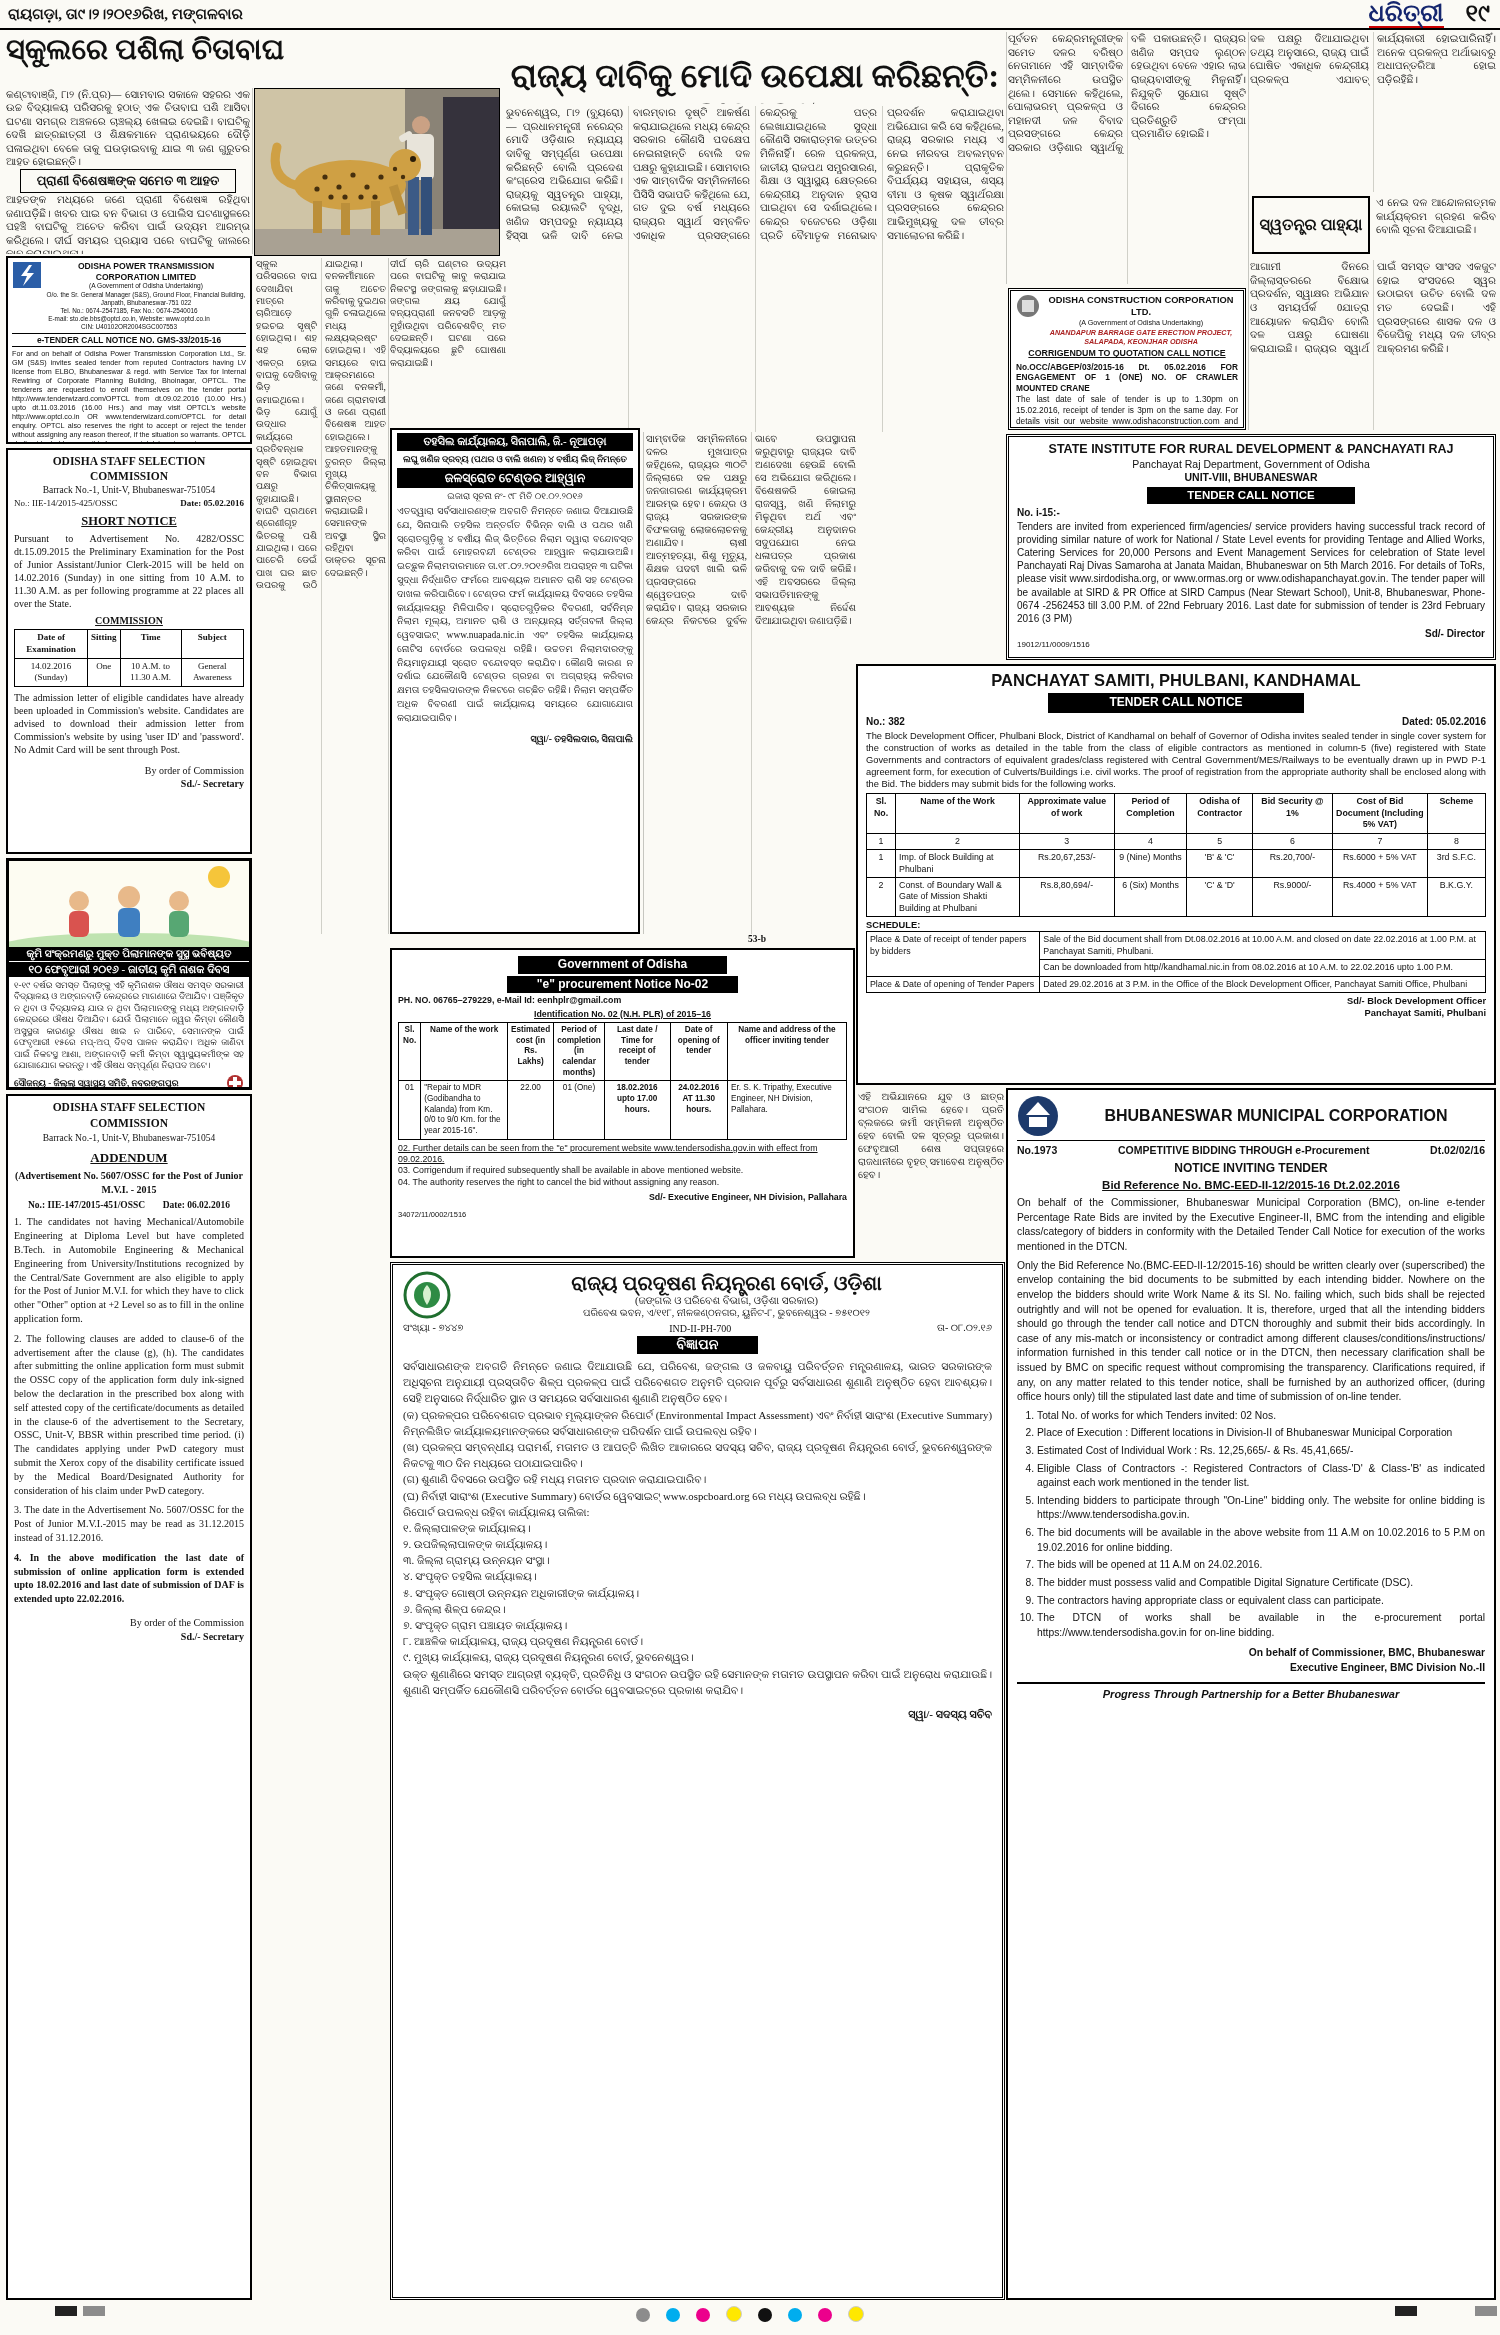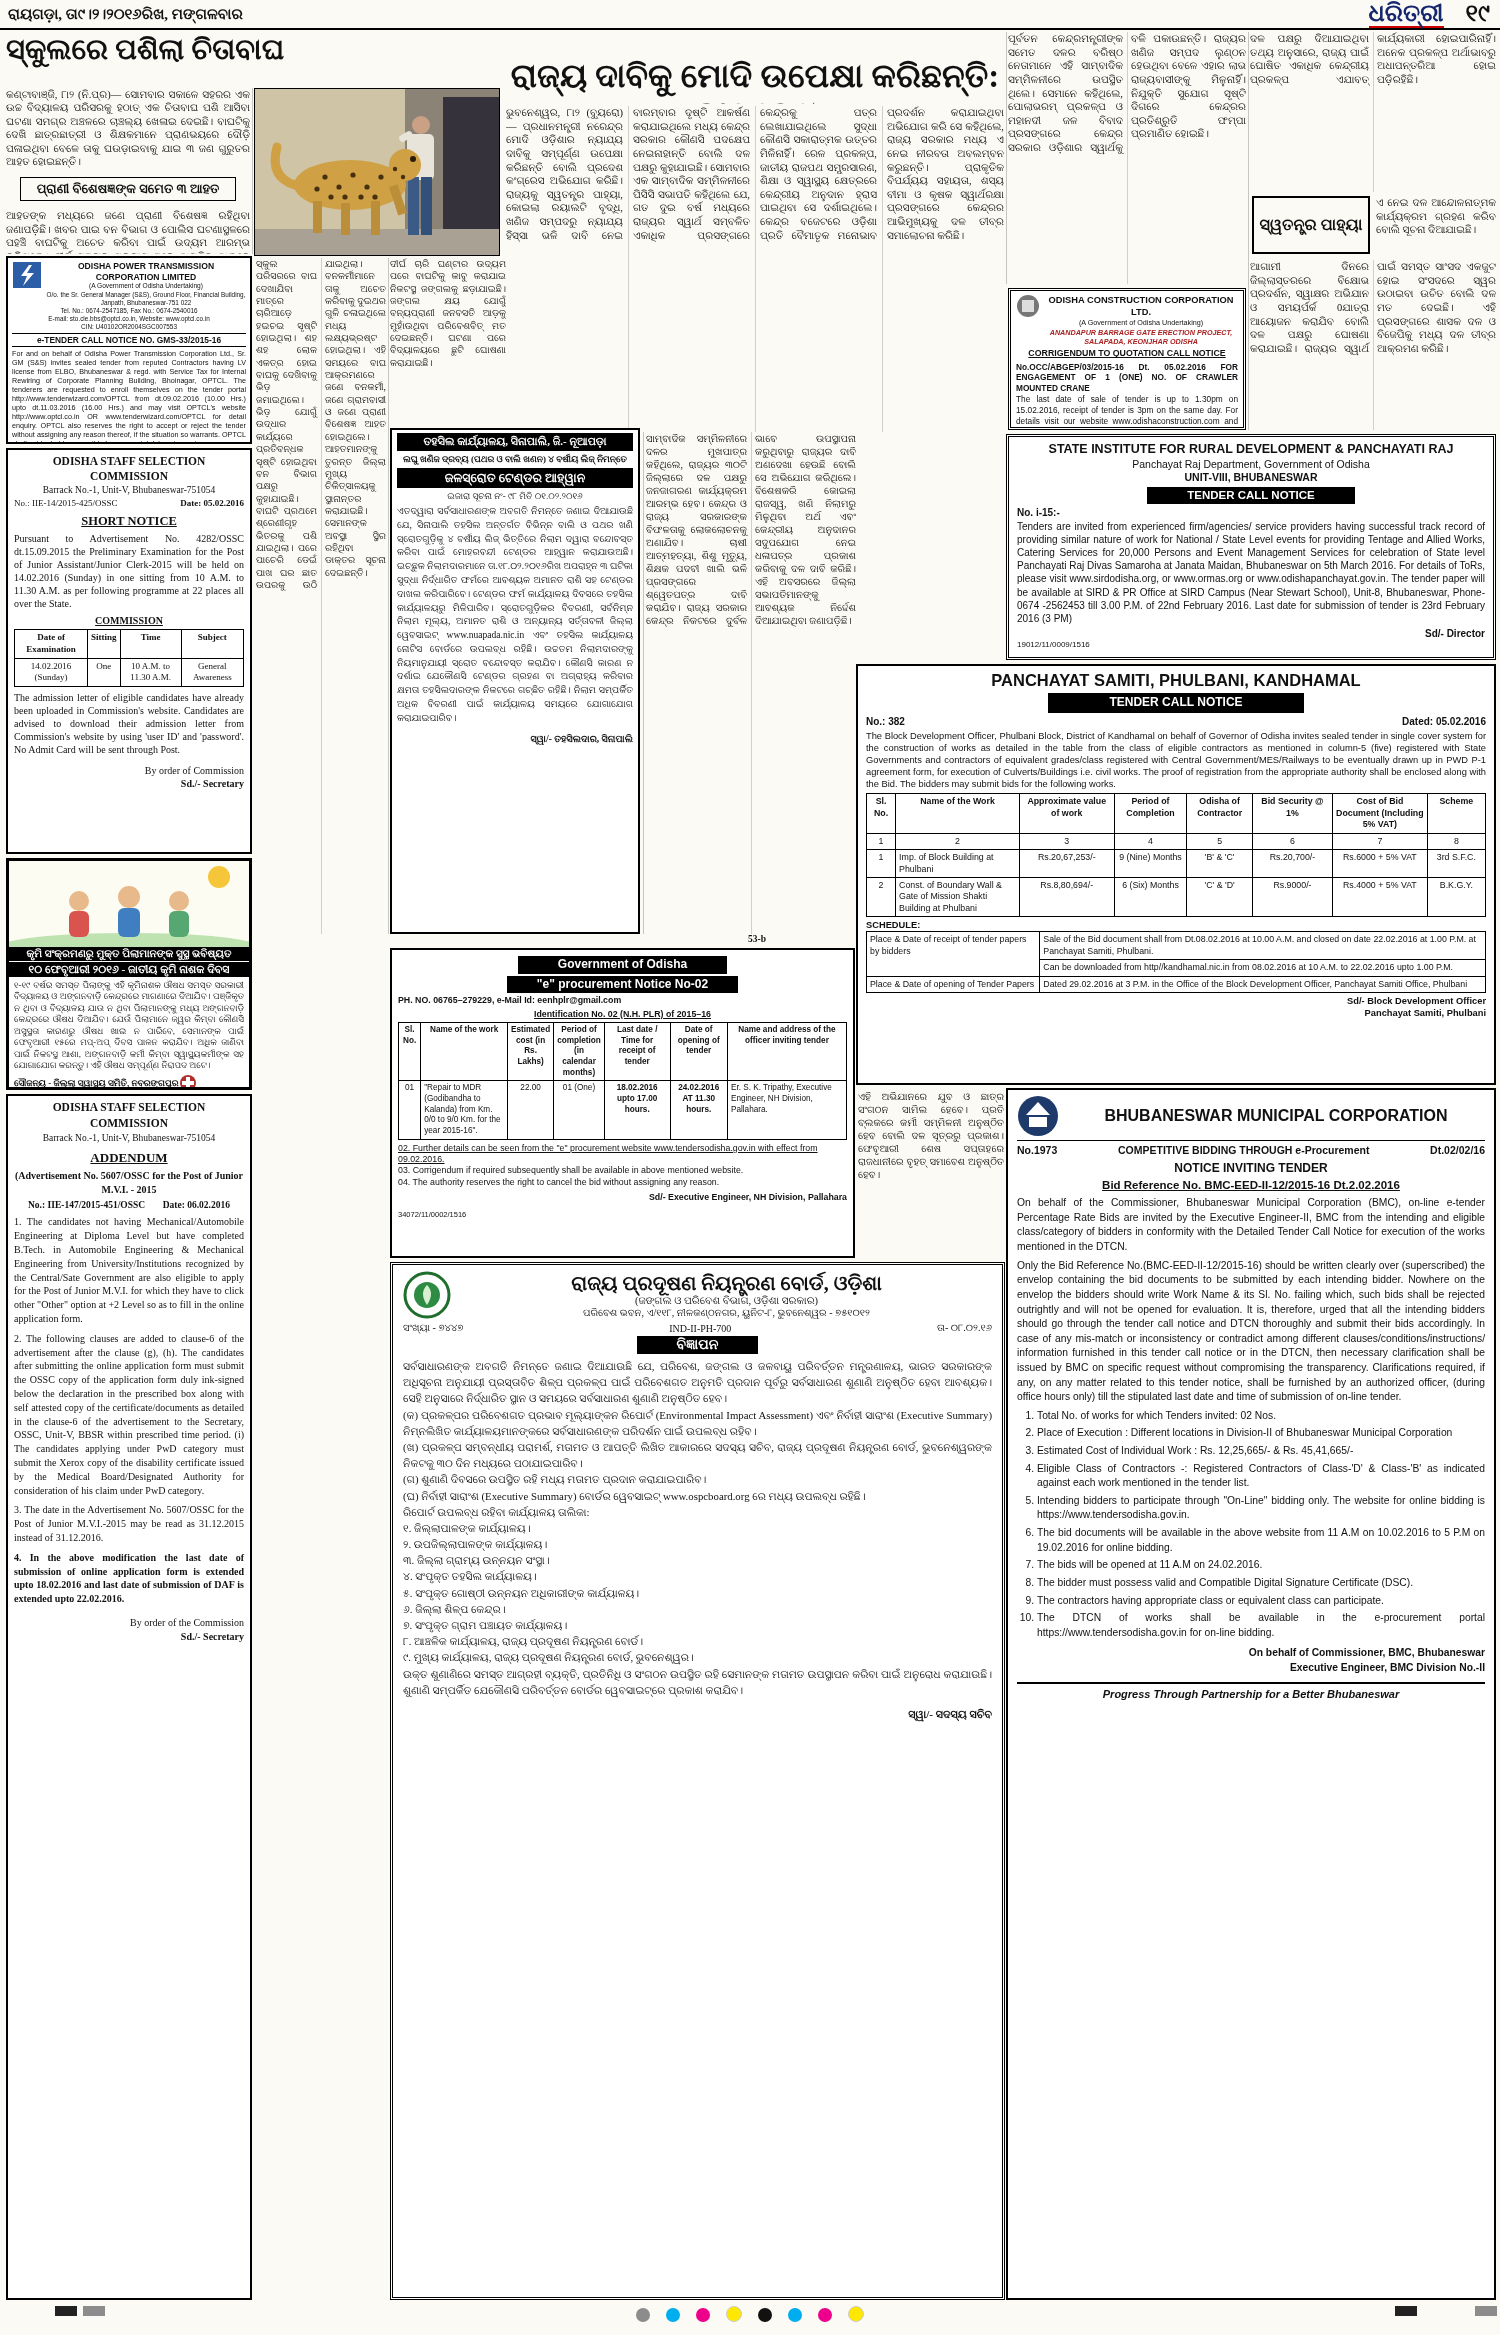--- a/index.html
+++ b/index.html
@@ -37,21 +37,21 @@
     <div style="position:absolute;right:10px;top:0;display:flex;align-items:baseline;gap:22px;">
       <span style="font-size:24px;font-weight:bold;color:#15266e;border-bottom:3px solid #c00;line-height:1.1;">ଧରିତ୍ରୀ</span>
       <span style="font-size:24px;font-weight:bold;">୧୯</span>
     </div>
   </div>
 
   <div class="blk b" style="left:6px;top:34px;width:496px;height:50px;font-size:29px;line-height:1.1;">ସ୍କୁଲରେ ପଶିଲା ଚିତାବାଘ</div>
 
   <div class="blk" style="left:6px;top:88px;width:244px;height:166px;font-size:10.5px;line-height:1.28;">
     <div class="j">କଣ୍ଟାବାଞ୍ଜି, ୮ା୨ (ନି.ପ୍ର)— ସୋମବାର ସକାଳେ ସହରର ଏକ ଉଚ୍ଚ ବିଦ୍ୟାଳୟ ପରିସରକୁ ହଠାତ୍ ଏକ ଚିତାବାଘ ପଶି ଆସିବା ଘଟଣା ସମଗ୍ର ଅଞ୍ଚଳରେ ଚାଞ୍ଚଲ୍ୟ ଖେଳାଇ ଦେଇଛି। ବାଘଟିକୁ ଦେଖି ଛାତ୍ରଛାତ୍ରୀ ଓ ଶିକ୍ଷକମାନେ ପ୍ରାଣଭୟରେ ଦୌଡ଼ି ପଳାଇଥିବା ବେଳେ ତାକୁ ଘଉଡ଼ାଇବାକୁ ଯାଇ ୩ ଜଣ ଗୁରୁତର ଆହତ ହୋଇଛନ୍ତି।</div>
-    <div class="b c" style="border:1.5px solid #000;margin:8px 14px;padding:3px 12px;font-size:13px;">ପ୍ରାଣୀ ବିଶେଷଜ୍ଞଙ୍କ ସମେତ ୩ ଆହତ</div>
+    <div class="b c" style="border:1.5px solid #000;margin:0 14px;padding:3px 12px;font-size:13px;">ପ୍ରାଣୀ ବିଶେଷଜ୍ଞଙ୍କ ସମେତ ୩ ଆହତ</div>
     <div class="j">ଆହତଙ୍କ ମଧ୍ୟରେ ଜଣେ ପ୍ରାଣୀ ବିଶେଷଜ୍ଞ ରହିଥିବା ଜଣାପଡ଼ିଛି। ଖବର ପାଇ ବନ ବିଭାଗ ଓ ପୋଲିସ ଘଟଣାସ୍ଥଳରେ ପହଞ୍ଚି ବାଘଟିକୁ ଅଚେତ କରିବା ପାଇଁ ଉଦ୍ୟମ ଆରମ୍ଭ କରିଥିଲେ। ଦୀର୍ଘ ସମୟର ପ୍ରୟାସ ପରେ ବାଘଟିକୁ ଜାଲରେ କାବୁ କରାଯାଇଥିଲା।</div>
   </div>
 
   <div class="blk" style="left:254px;top:88px;width:246px;height:168px;border:1px solid #000;">
     <svg width="246" height="168" viewBox="0 0 246 168">
       <rect x="0" y="0" width="246" height="168" fill="#cfc4a6"></rect>
       <rect x="150" y="0" width="96" height="168" fill="#8a8376"></rect>
       <rect x="188" y="8" width="58" height="160" fill="#35323c"></rect>
       <rect x="0" y="140" width="246" height="28" fill="#a9a193"></rect>
       <g>
@@ -164,21 +164,21 @@
           <rect x="60" y="50" width="20" height="26" rx="6" fill="#d9534f"></rect>
         <circle cx="120" cy="36" r="11" fill="#e8b98a"></circle>
           <rect x="109" y="47" width="22" height="29" rx="6" fill="#3f7fc1"></rect>
         <circle cx="170" cy="40" r="10" fill="#e8b98a"></circle>
           <rect x="160" y="50" width="20" height="26" rx="6" fill="#57a773"></rect>
       </g>
     </svg>
     <div class="bar" style="font-size:10.5px;">କୃମି ସଂକ୍ରମଣରୁ ମୁକ୍ତ ପିଲାମାନଙ୍କ ସୁସ୍ଥ ଭବିଷ୍ୟତ</div>
     <div class="bar" style="font-size:11px;margin-top:1px;">୧୦ ଫେବୃଆରୀ ୨୦୧୬ - ଜାତୀୟ କୃମି ନାଶକ ଦିବସ</div>
     <div class="j" style="font-size:8.8px;line-height:1.3;padding:3px 5px;">୧-୧୯ ବର୍ଷର ସମସ୍ତ ପିଲାଙ୍କୁ ଏହି କୃମିନାଶକ ଔଷଧ ସମସ୍ତ ସରକାରୀ ବିଦ୍ୟାଳୟ ଓ ଅଙ୍ଗନବାଡ଼ି କେନ୍ଦ୍ରରେ ମାଗଣାରେ ଦିଆଯିବ। ପଞ୍ଜିକୃତ ନ ଥିବା ଓ ବିଦ୍ୟାଳୟ ଯାଉ ନ ଥିବା ପିଲାମାନଙ୍କୁ ମଧ୍ୟ ଅଙ୍ଗନବାଡ଼ି କେନ୍ଦ୍ରରେ ଔଷଧ ଦିଆଯିବ। ଯେଉଁ ପିଲାମାନେ ଜ୍ୱର କିମ୍ବା କୌଣସି ଅସୁସ୍ଥତା କାରଣରୁ ଔଷଧ ଖାଇ ନ ପାରିବେ, ସେମାନଙ୍କ ପାଇଁ ଫେବୃଆରୀ ୧୫ରେ ମପ୍-ଅପ୍ ଦିବସ ପାଳନ କରାଯିବ। ଅଧିକ ଜାଣିବା ପାଇଁ ନିକଟସ୍ଥ ଆଶା, ଅଙ୍ଗନବାଡ଼ି କର୍ମୀ କିମ୍ବା ସ୍ୱାସ୍ଥ୍ୟକର୍ମୀଙ୍କ ସହ ଯୋଗାଯୋଗ କରନ୍ତୁ। ଏହି ଔଷଧ ସମ୍ପୂର୍ଣ୍ଣ ନିରାପଦ ଅଟେ।</div>
-    <div style="display:flex;align-items:center;padding:0 5px;">
+    <div style="display:flex;align-items:center;justify-content:space-between;padding:0 5px;">
       <span class="b" style="font-size:9px;">ସୌଜନ୍ୟ - ଜିଲ୍ଲା ସ୍ୱାସ୍ଥ୍ୟ ସମିତି, ନବରଙ୍ଗପୁର</span>
       <svg width="18" height="18">
         <circle cx="9" cy="9" r="8" fill="#b03030"></circle>
           <rect x="7" y="3" width="4" height="12" fill="#fff"></rect>
           <rect x="3" y="7" width="12" height="4" fill="#fff"></rect>
       </svg>
     </div>
   </div>
 
   <div class="blk box" style="left:6px;top:1094px;width:246px;height:1206px;font-size:10px;line-height:1.38;">

